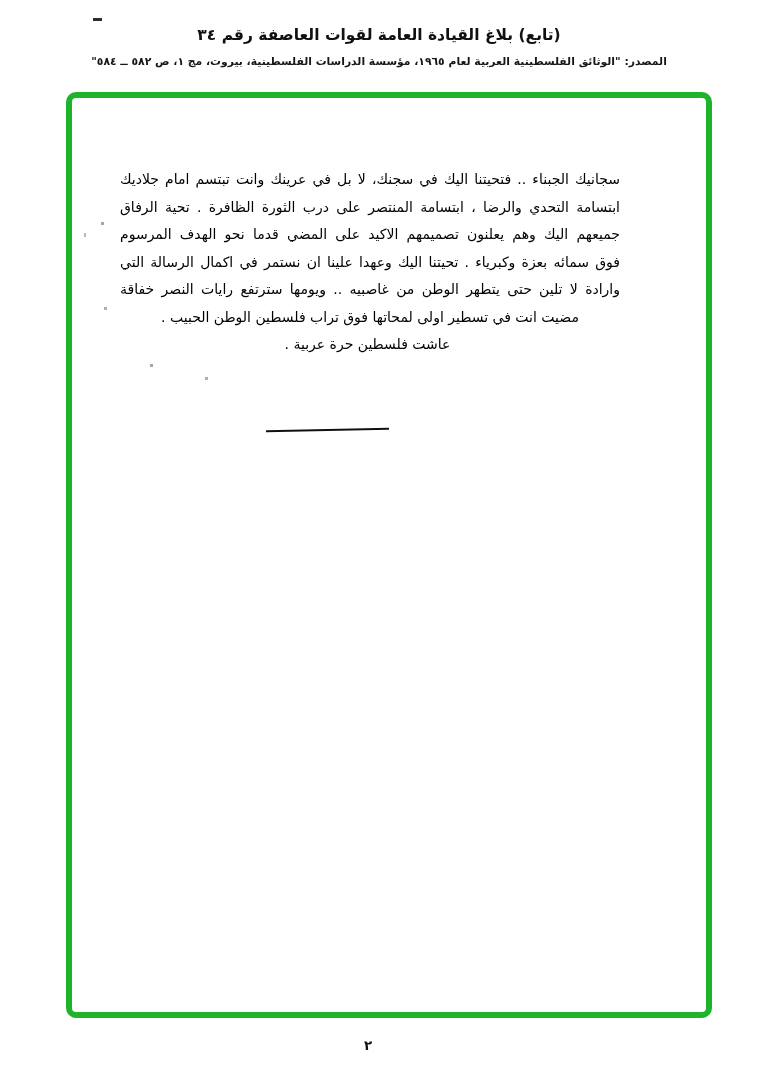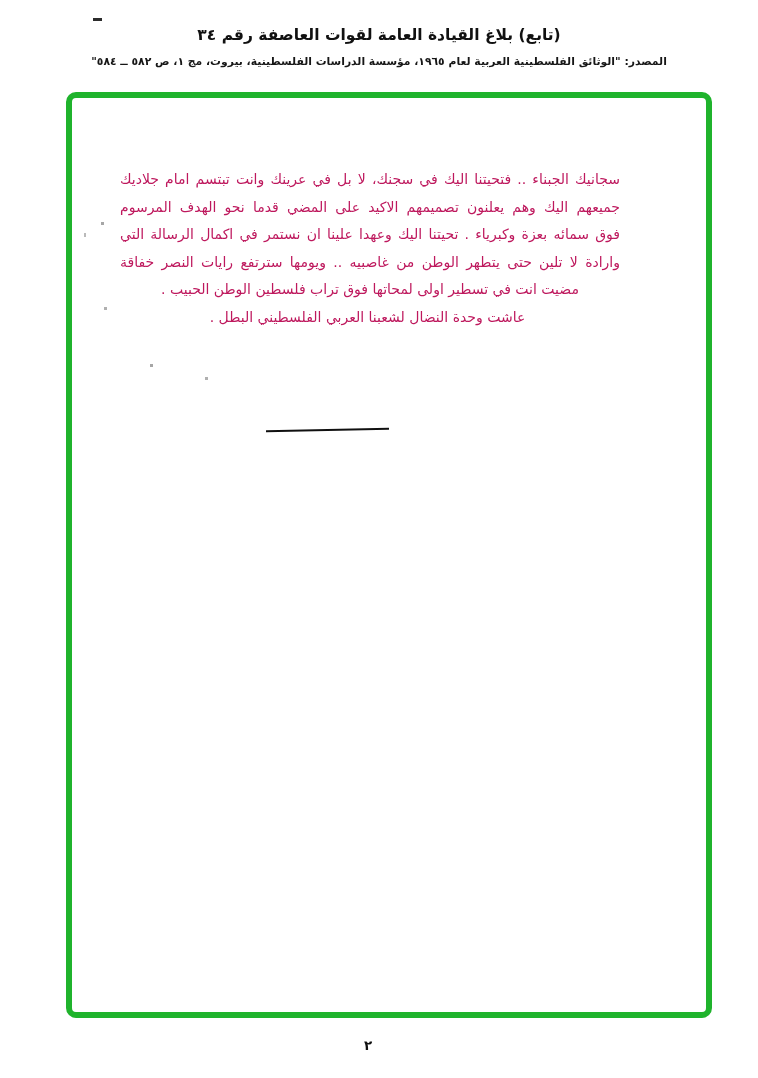--- a/index.html
+++ b/index.html
@@ -35,21 +35,21 @@
     border-radius:10px;
     background:transparent;
   }
 
   
   .body-text{
     position:absolute;
     left:120px;top:166px;width:500px;
     direction:rtl;
     font-size:14px;line-height:27.5px;
-    color:#be185d;
+    color:#000000;
   }
   .line{height:27.5px;overflow:hidden;text-align:center;}
   .line.just{text-align:justify;text-align-last:justify;}
   .line.short{padding-right:5px;}
 
   
   .divider{
     position:absolute;
     left:266px;top:429px;
     width:123px;height:2px;
@@ -86,24 +86,25 @@
   <div class="speck s4"></div>
   <div class="speck s5"></div>
 
   <div class="doc-title">(تابع) بلاغ القيادة العامة لقوات العاصفة رقم ٣٤</div>
   <div class="doc-source">المصدر: "الوثائق الفلسطينية العربية لعام ١٩٦٥، مؤسسة الدراسات الفلسطينية، بيروت، مج ١، ص ٥٨٢ ــ ٥٨٤"</div>
 
   <div class="green-box"></div>
 
   <div class="body-text">
     <div class="line just">سجانيك الجبناء .. فتحيتنا اليك في سجنك، لا بل في عرينك وانت تبتسم امام جلاديك</div>
+    <div class="line just">ابتسامة التحدي والرضا ، ابتسامة المنتصر على درب الثورة الظافرة . تحية الرفاق</div>
     <div class="line just">جميعهم اليك وهم يعلنون تصميمهم الاكيد على المضي قدما نحو الهدف المرسوم بعزيمة لا تكل</div>
     <div class="line just">فوق سمائه بعزة وكبرياء . تحيتنا اليك وعهدا علينا ان نستمر في اكمال الرسالة التي</div>
     <div class="line just">وارادة لا تلين حتى يتطهر الوطن من غاصبيه .. ويومها سترتفع رايات النصر خفاقة</div>
     <div class="line">مضيت انت في تسطير اولى لمحاتها فوق تراب فلسطين الوطن الحبيب .</div>
-    <div class="line short">عاشت وحدة النضال لشعبنا العربي الفلسطيني البطل .</div>
+    <div class="line short">عاشت فلسطين حرة عربية .</div>
   </div>
 
   <div class="divider"></div>
 
   <div class="page-number">٢</div>
 
 </div>
 
 </body></html>

